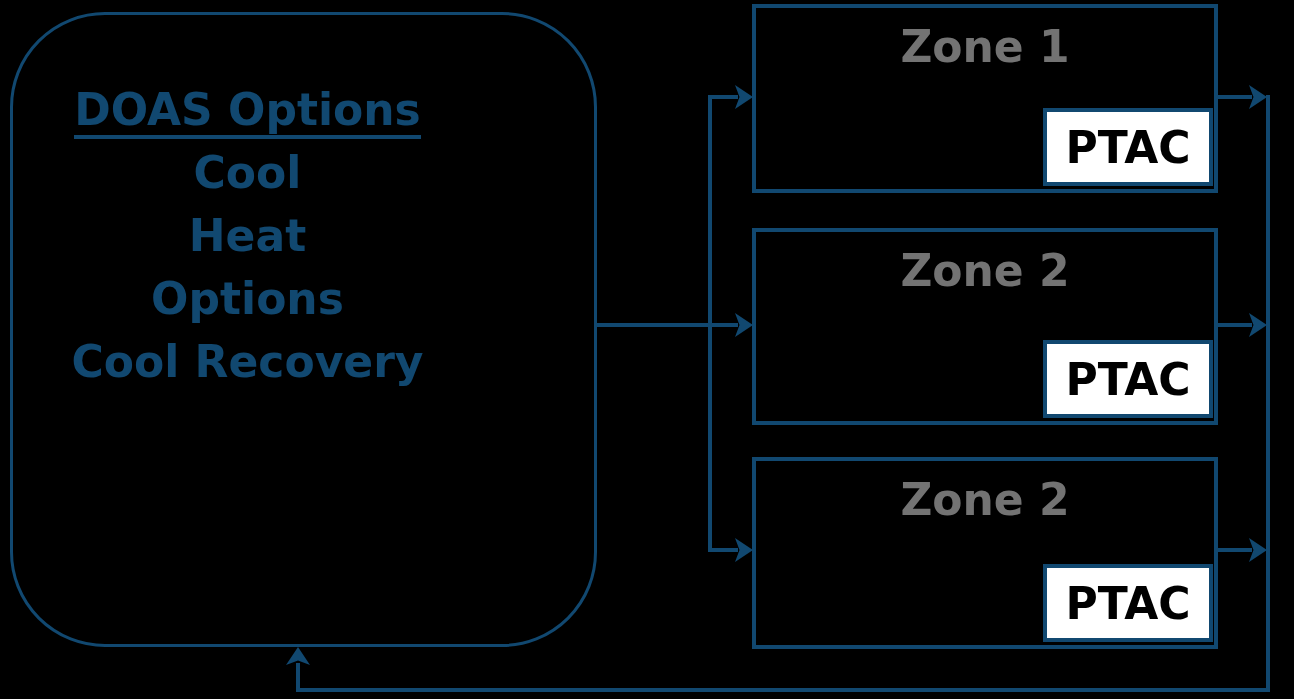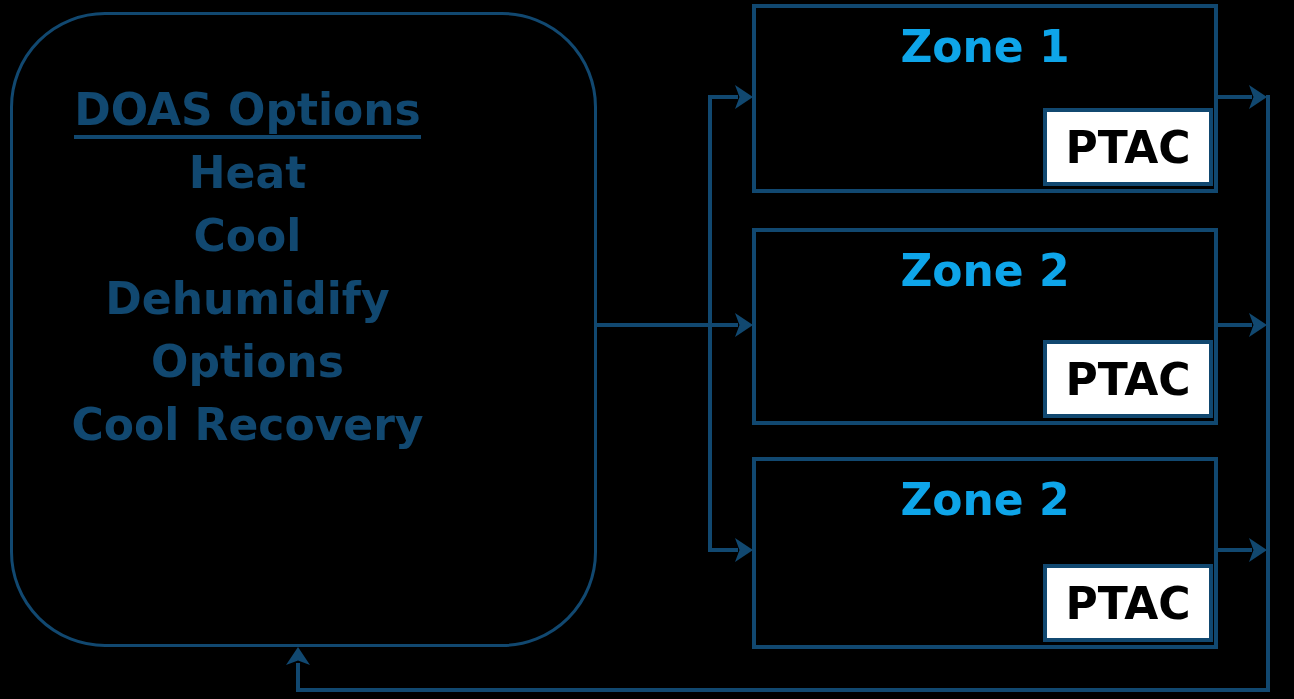--- a/index.html
+++ b/index.html
@@ -47,21 +47,21 @@
   }
   .zone-1 { top: 4px;   height: 189px; }
   .zone-2 { top: 228px; height: 197px; }
   .zone-3 { top: 457px; height: 192px; }
   .zone-title {
     position: absolute;
     left: 0; right: 0; top: 17px;
     text-align: center;
     font-size: 44px;
     line-height: 44px;
-    color: #0ea5e9;
+    color: #737373;
   }
   .ptac-box {
     position: absolute;
     right: 1px; bottom: 3px;
     width: 170px; height: 78px;
     background: #ffffff;
     border: 4px solid #114870;
     display: flex;
     align-items: center;
     justify-content: center;
@@ -82,23 +82,22 @@
   }
 </style>
 </head>
 <body>
 
 <div class="stage">
 
   <div class="doas-box"></div>
   <div class="doas-text">
     <div><span class="doas-title-underline">DOAS Options</span></div>
+    <div>Cool</div>
     <div>Heat</div>
-    <div>Cool</div>
-    <div>Dehumidify</div>
     <div>Options</div>
     <div>Cool Recovery</div>
   </div>
 
   <div class="zone-box zone-1">
     <div class="zone-title">Zone 1</div>
     <div class="ptac-box">
       <span>PTAC</span>
     </div>
   </div>

